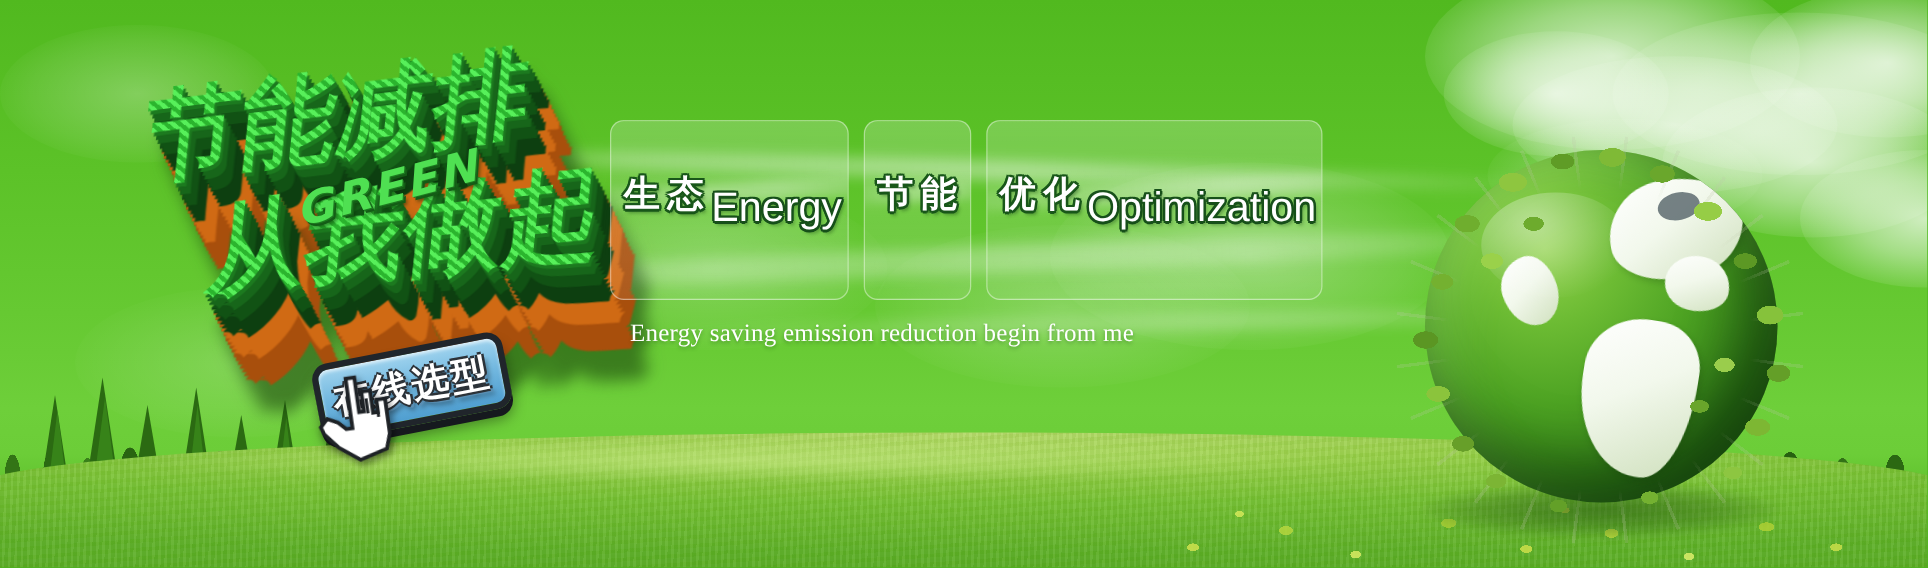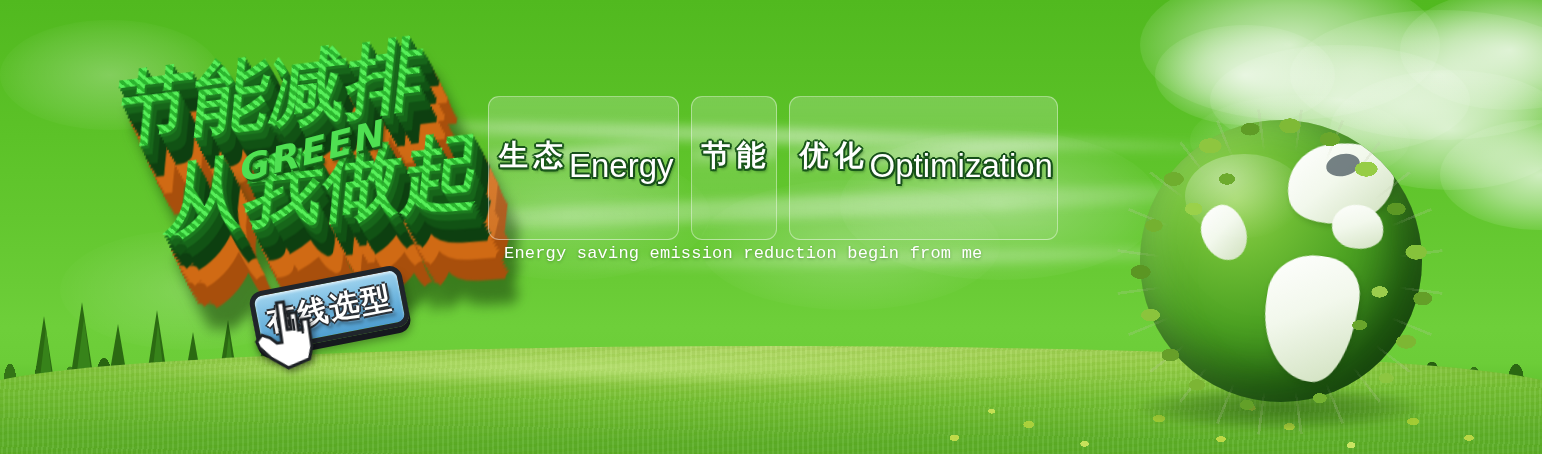--- a/index.html
+++ b/index.html
@@ -332,23 +332,23 @@
     text-shadow:
       -1.5px -1.5px 0 #17501a, 1.5px -1.5px 0 #17501a,
       -1.5px 1.5px 0 #17501a, 1.5px 1.5px 0 #17501a,
       0 2px 0 #17501a, 2px 0 0 #17501a,
       -2px 0 0 #17501a, 0 -2px 0 #17501a,
       2px 3px 3px rgba(10,45,10,0.40);
   }
 
   .tagline {
     position: absolute;
-    left: 504px; top: 244px;
-    font-family: Liberation Mono, monospace;
-    font-size: 17px;
+    left: 504px; top: 256px;
+    font-family: Liberation Serif, serif;
+    font-size: 20px;
     letter-spacing: .2px;
     color: #ffffff;
     text-shadow: 0 1px 3px rgba(30,90,20,0.45);
     white-space: nowrap;
   }
 
   
   .globe-wrap {
     position: absolute;
     left: 1120px; top: 112px;

